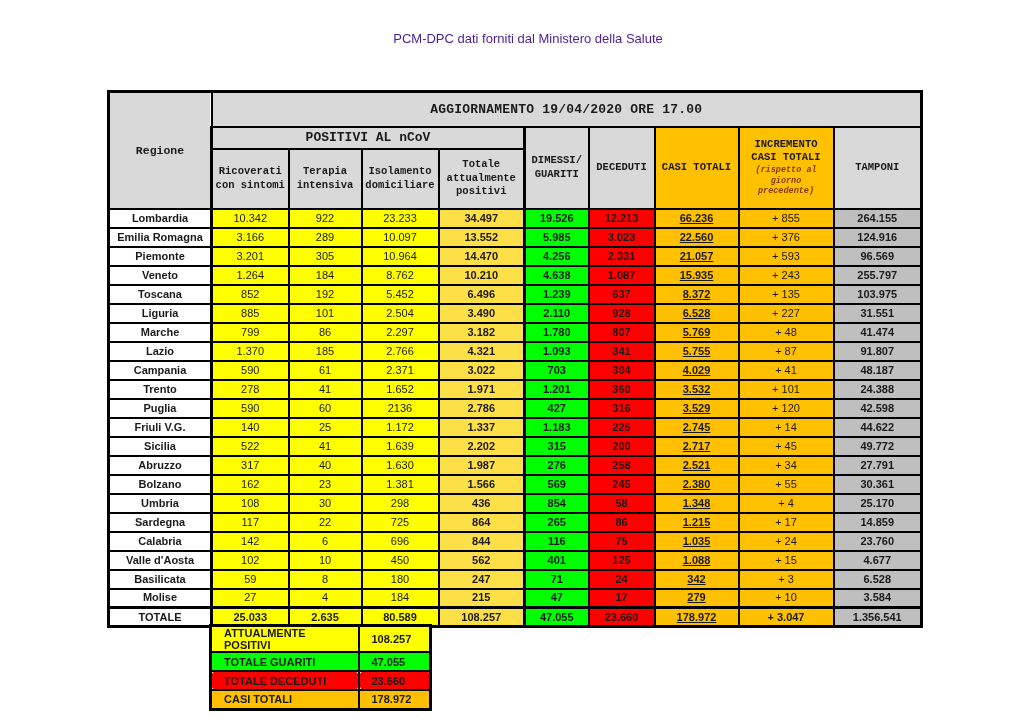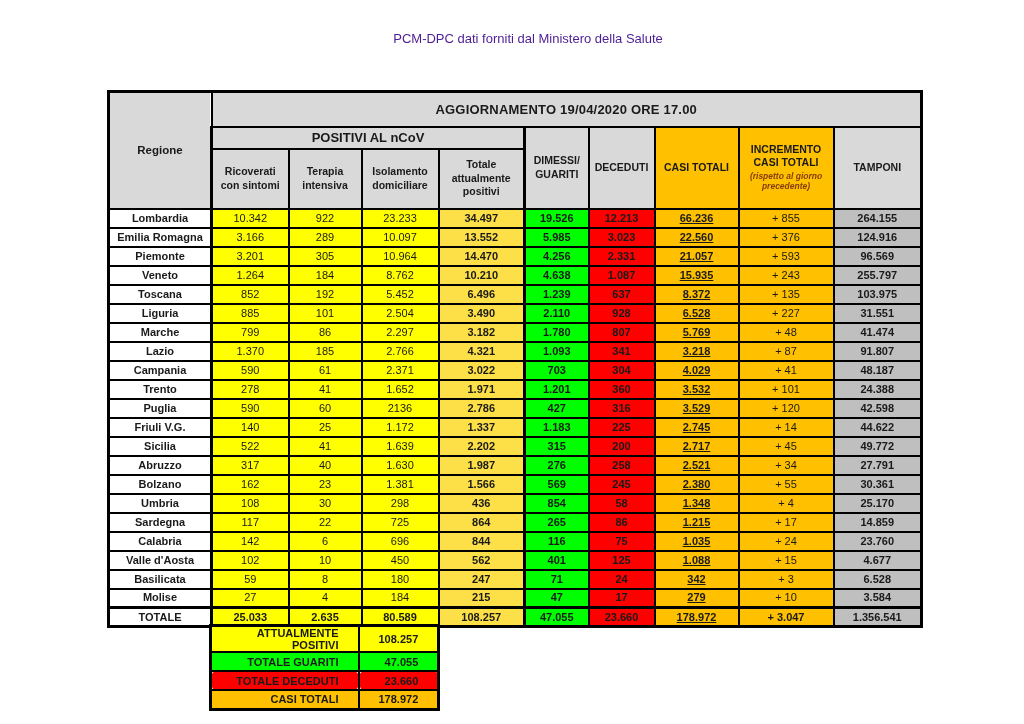--- a/index.html
+++ b/index.html
@@ -28,21 +28,21 @@
     text-align: center; vertical-align: middle;
     padding: 0 2px;
     overflow: hidden;
   }
   .pre { white-space: pre-line; }
 
   tr.hrow1 { height: 35px; }
   tr.hrow2 { height: 22px; }
   tr.hrow3 { height: 60px; }
 
-  th.hdr { background: #D9D9D9; font-weight: bold; }
+  th.hdr { background: #D9D9D9; font-weight: bold; font-family: Liberation Mono, monospace; }
   th.agg { font-size: 13px; letter-spacing: .2px; }
   th.regione-h { font-size: 11.5px; }
   th.band { font-size: 13px; }
   th.colhead { font-size: 10.5px; line-height: 1.3; }
   th.orange-h { background: #FFC000; }
   th.incr-h { font-size: 10.5px; line-height: 1.25; }
   .incr-sub {
     display: block; font-size: 8.5px; font-style: italic;
     color: #843C0C; font-weight: 600; line-height: 1.25; margin-top: 1px;
     white-space: pre-line;
@@ -63,22 +63,22 @@
   tr.total td { font-weight: bold; border-top: 3px solid #000; }
 
   table.summary {
     position: absolute; left: 209px; top: 624px;
     border-collapse: collapse;
     border: 3px solid #000;
     table-layout: fixed;
   }
   table.summary td {
     border: 2px solid #000;
-    height: 19px; text-align: right; vertical-align: middle;
-    font-size: 11px; font-weight: bold; padding: 0 19px;
+    height: 19px; text-align: left; vertical-align: middle;
+    font-size: 11px; font-weight: bold; padding: 0 12px;
   }
   .bg-yellow { background: #FFFF00; }
   .bg-green  { background: #00FF00; }
   .bg-red    { background: #FF0000; border-radius: 6px; }
   .bg-orange { background: #FFC000; }
 </style>
 </head>
 <body>
 
 <div class="page">
@@ -212,21 +212,21 @@
           <td class="tamponi">41.474</td>
         </tr>
         <tr>
           <td class="region">Lazio</td>
           <td class="pos thick-left">1.370</td>
           <td class="pos">185</td>
           <td class="pos">2.766</td>
           <td class="pos-tot">4.321</td>
           <td class="dimessi thick-left">1.093</td>
           <td class="deceduti">341</td>
-          <td class="casi">3.218</td>
+          <td class="casi">5.755</td>
           <td class="incr">+ 87</td>
           <td class="tamponi">91.807</td>
         </tr>
         <tr>
           <td class="region">Campania</td>
           <td class="pos thick-left">590</td>
           <td class="pos">61</td>
           <td class="pos">2.371</td>
           <td class="pos-tot">3.022</td>
           <td class="dimessi thick-left">703</td>

